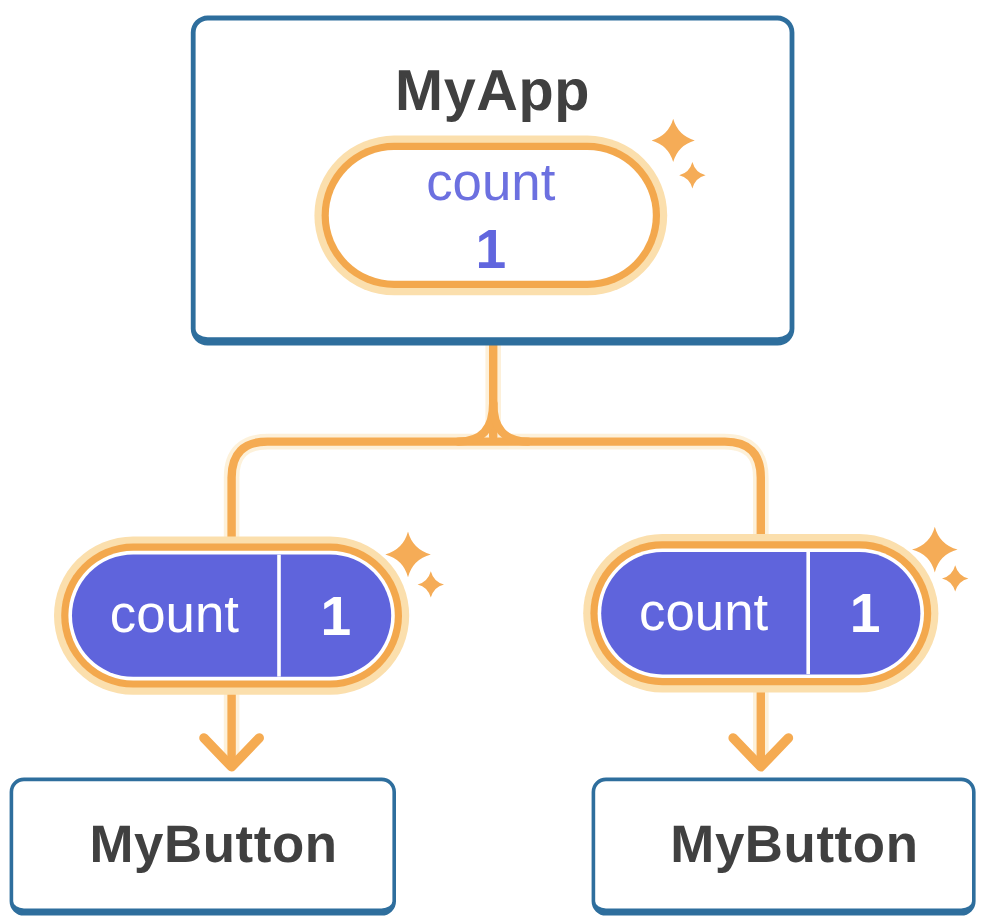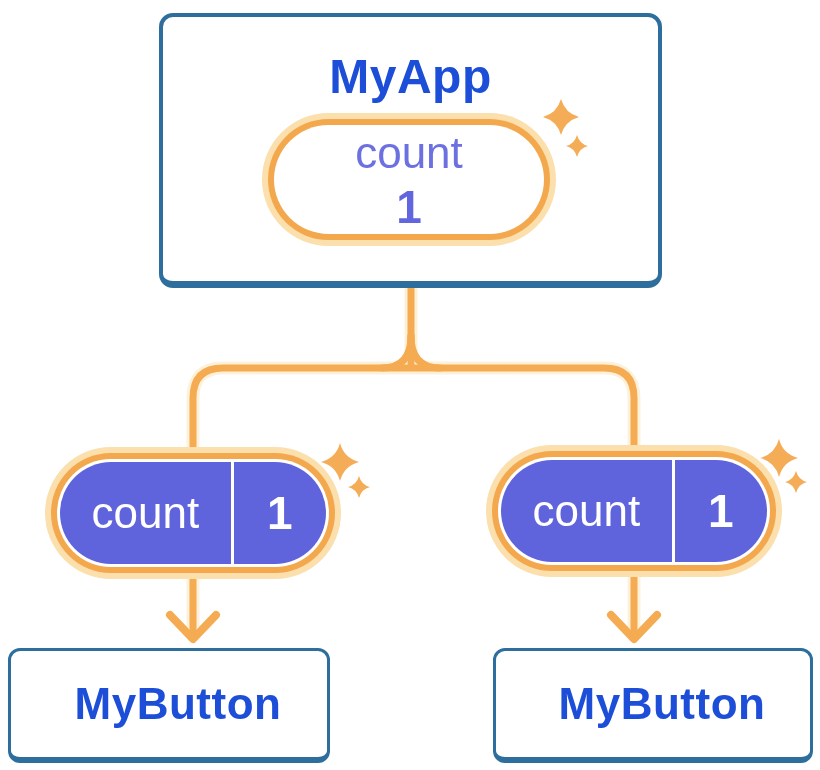--- a/index.html
+++ b/index.html
@@ -18,21 +18,21 @@
     border:4px solid #2E6E9D;border-bottom-width:7px;border-radius:14px;
   }
   .root-card{left:159px;top:13px;width:503px;height:275px;}
   .child-card{
     border-width:3px;border-bottom-width:6px;border-radius:12px;
     display:flex;align-items:center;justify-content:center;padding-left:18px;
   }
   .child-card.left {left:8px;  top:648px;width:322px;height:115px;}
   .child-card.right{left:493px;top:648px;width:320px;height:115px;}
   .comp-title{
-    color:#1d4ed8;font-weight:700;font-size:48px;line-height:1;letter-spacing:0.5px;
+    color:#404040;font-weight:700;font-size:48px;line-height:1;letter-spacing:0.5px;
   }
   .root-card .comp-title{
     position:absolute;left:0;top:36px;width:100%;text-align:center;
   }
   .child-card .comp-title{font-size:44px;}
 
   
   .pill-glow{
     position:absolute;z-index:2;background:#FBDFAD;border-radius:70px;padding:6px;
   }

